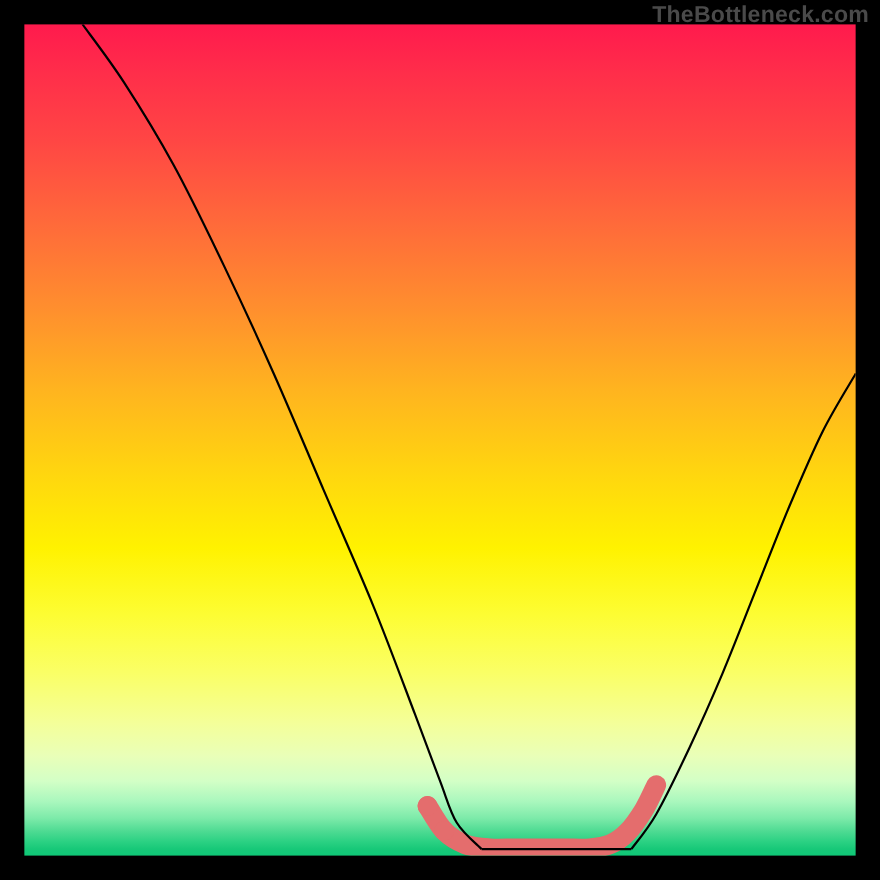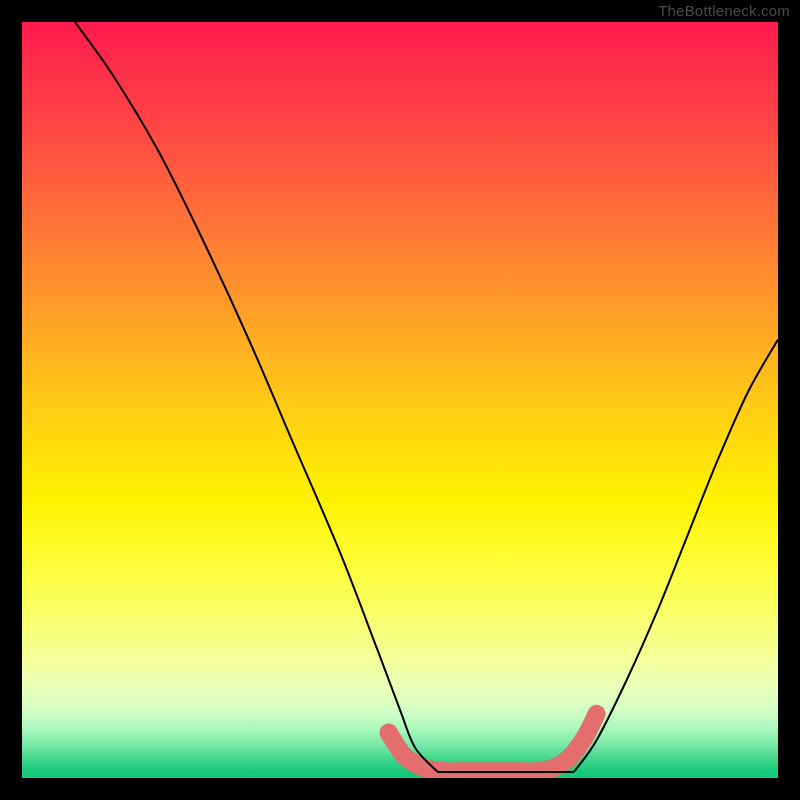--- a/index.html
+++ b/index.html
@@ -55,22 +55,22 @@
   }
   svg.curves {
     position: absolute;
     inset: 0;
   }
   .watermark {
     position: absolute;
     top: 2px;
     right: 10px;
     color: #4a4a4a;
-    font-size: 15px;
-    font-weight: 400;
+    font-size: 21px;
+    font-weight: 700;
     letter-spacing: 0.2px;
   }
 </style>
 </head>
 <body>
 
 <div class="frame">
 
   <div class="plot-area">
     <div class="gradient"></div>

